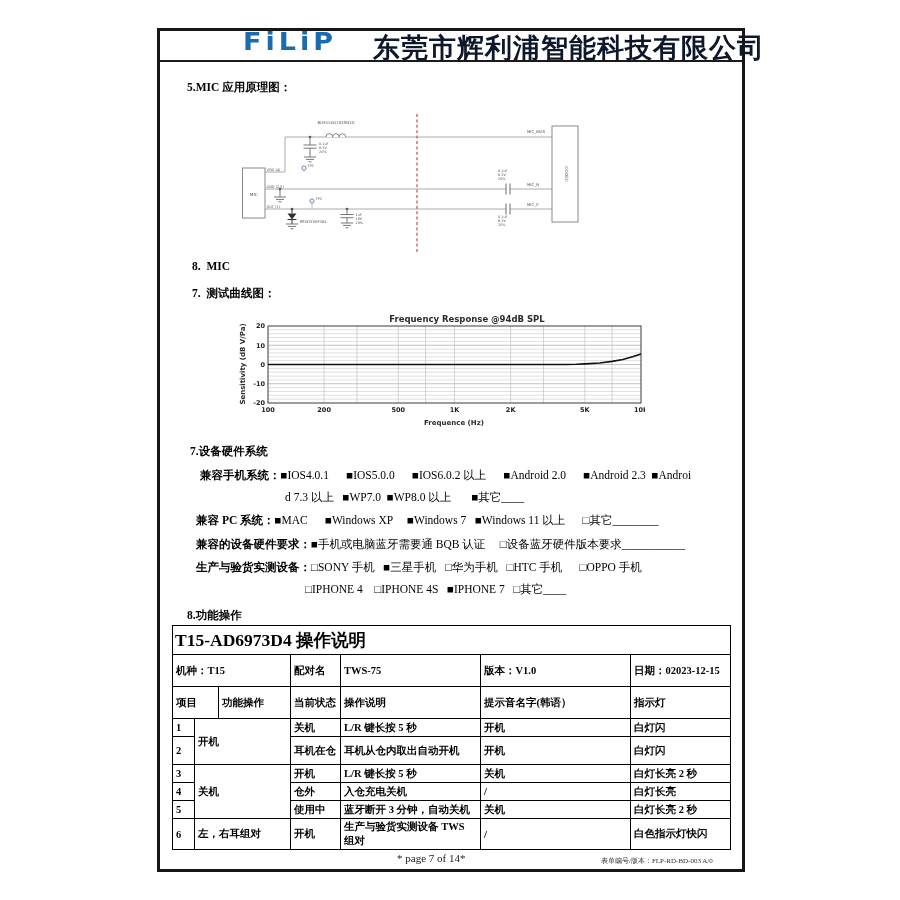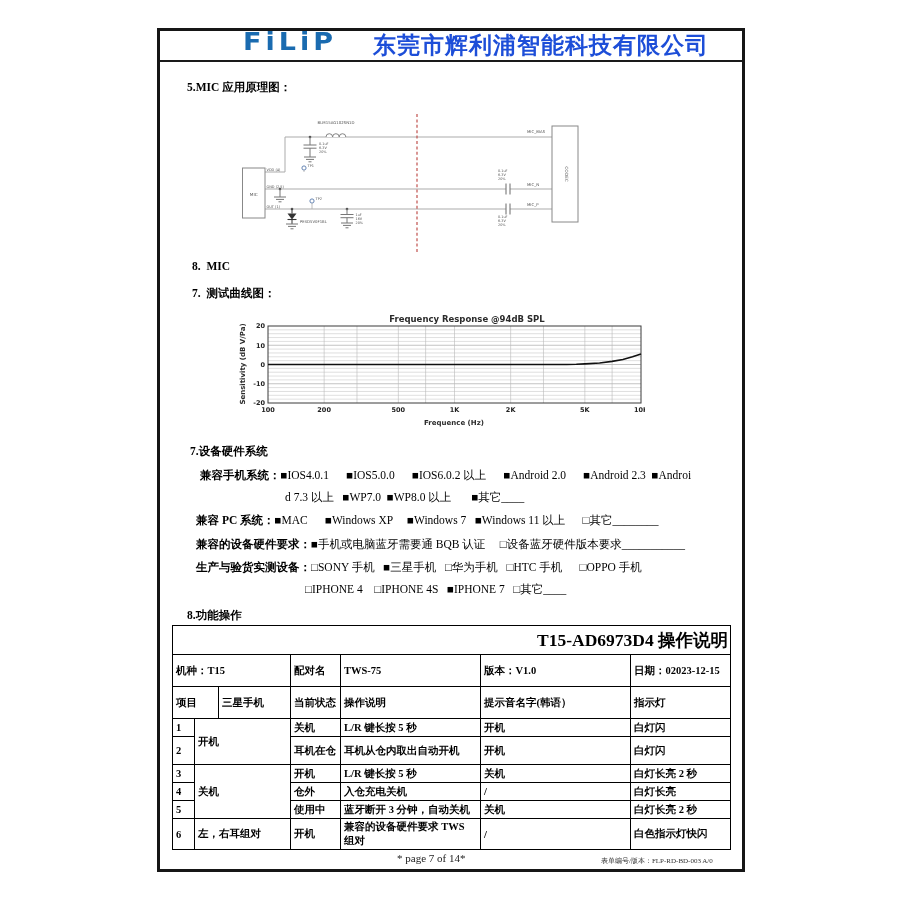--- a/index.html
+++ b/index.html
@@ -3,33 +3,33 @@
 <meta charset="utf-8">
 <style>
   html,body{margin:0;padding:0;background:#fff;}
   #page{position:relative;width:900px;height:900px;background:#fff;overflow:hidden;
         font-family:"Liberation Serif",serif;color:#111;text-decoration:underline;}
   .frame{position:absolute;left:157px;top:28px;width:588px;height:844px;
          border:3px solid #161616;box-sizing:border-box;}
   .logo{position:absolute;left:243px;top:26px;font-family:"DejaVu Sans",sans-serif;
         font-weight:bold;font-size:27px;letter-spacing:4px;color:var(--logo-blue,#1a6bb0);
         transform:scaleY(0.92);}
-  .company{position:absolute;left:373px;top:30px;font-size:23px;font-weight:600;
-           letter-spacing:1px;color:#1d4ed8;}
+  .company{position:absolute;left:373px;top:30px;font-size:27px;font-weight:600;
+           letter-spacing:1px;color:#0f172a;}
   .header-rule{position:absolute;left:160px;top:60px;width:582px;border-top:2px solid #1a1a1a;}
   .sec{position:absolute;font-weight:bold;font-size:11.5px;white-space:pre;color:#000;margin-left:20px;}
   .hwline{position:absolute;font-size:11.5px;white-space:pre;color:#000;}
   .hwline b{font-weight:bold;}
   svg text{font-family:"DejaVu Sans",sans-serif;}
   .schtext{fill:#555;}
   #optable{position:absolute;left:172px;top:625px;width:558px;border-collapse:collapse;
            table-layout:fixed;font-family:"Liberation Serif",serif;}
   #optable td{border:1px solid #000;font-size:10.5px;font-weight:bold;padding:1px 3px;
               vertical-align:middle;overflow:hidden;color:#000;}
-  #optable td.t-title{font-size:17.5px;text-align:right;padding:2px;}
+  #optable td.t-title{font-size:17.5px;text-align:left;padding:2px;}
   .chart-title{font-size:8.5px;font-weight:bold;fill:#2b2b2b;}
   .axis-label{font-size:7px;font-weight:bold;fill:#2b2b2b;}
   .footer-page{position:absolute;left:397px;top:852px;font-size:11px;color:#222;}
   .footer-form{position:absolute;left:601px;top:856px;font-size:7px;color:#333;}
 </style>
 </head>
 <body>
 
 <div id="page">
   <div class="frame"></div>
@@ -193,21 +193,21 @@
         </tr>
     <tr style="height:32px">
       <td colspan="3">机种：T15</td>
       <td>配对名</td>
       <td>TWS-75</td>
       <td>版本：V1.0</td>
       <td>日期：02023-12-15</td>
     </tr>
     <tr style="height:32px">
       <td colspan="2">项目</td>
-      <td>三星手机</td>
+      <td>功能操作</td>
       <td>当前状态</td>
       <td>操作说明</td>
       <td>提示音名字(韩语）</td>
       <td>指示灯</td>
     </tr>
     <tr style="height:18px">
       <td>1</td>
       <td colspan="2" rowspan="2">开机</td>
       <td>关机</td>
       <td>L/R 键长按 5 秒</td>
@@ -240,21 +240,21 @@
       <td>5</td>
       <td>使用中</td>
       <td>蓝牙断开 3 分钟，自动关机</td>
       <td>关机</td>
       <td>白灯长亮 2 秒</td>
     </tr>
     <tr style="height:30px">
       <td>6</td>
       <td colspan="2">左，右耳组对</td>
       <td>开机</td>
-      <td>兼容的设备硬件要求 TWS 组对</td>
+      <td>生产与验货实测设备 TWS 组对</td>
       <td>/</td>
       <td>白色指示灯快闪</td>
     </tr>
   </tbody>
     </table>
 
   <div class="footer-page">* page 7 of 14*</div>
   <div class="footer-form">表单编号/版本：FLP-RD-BD-003  A/0</div>
 </div>
 

